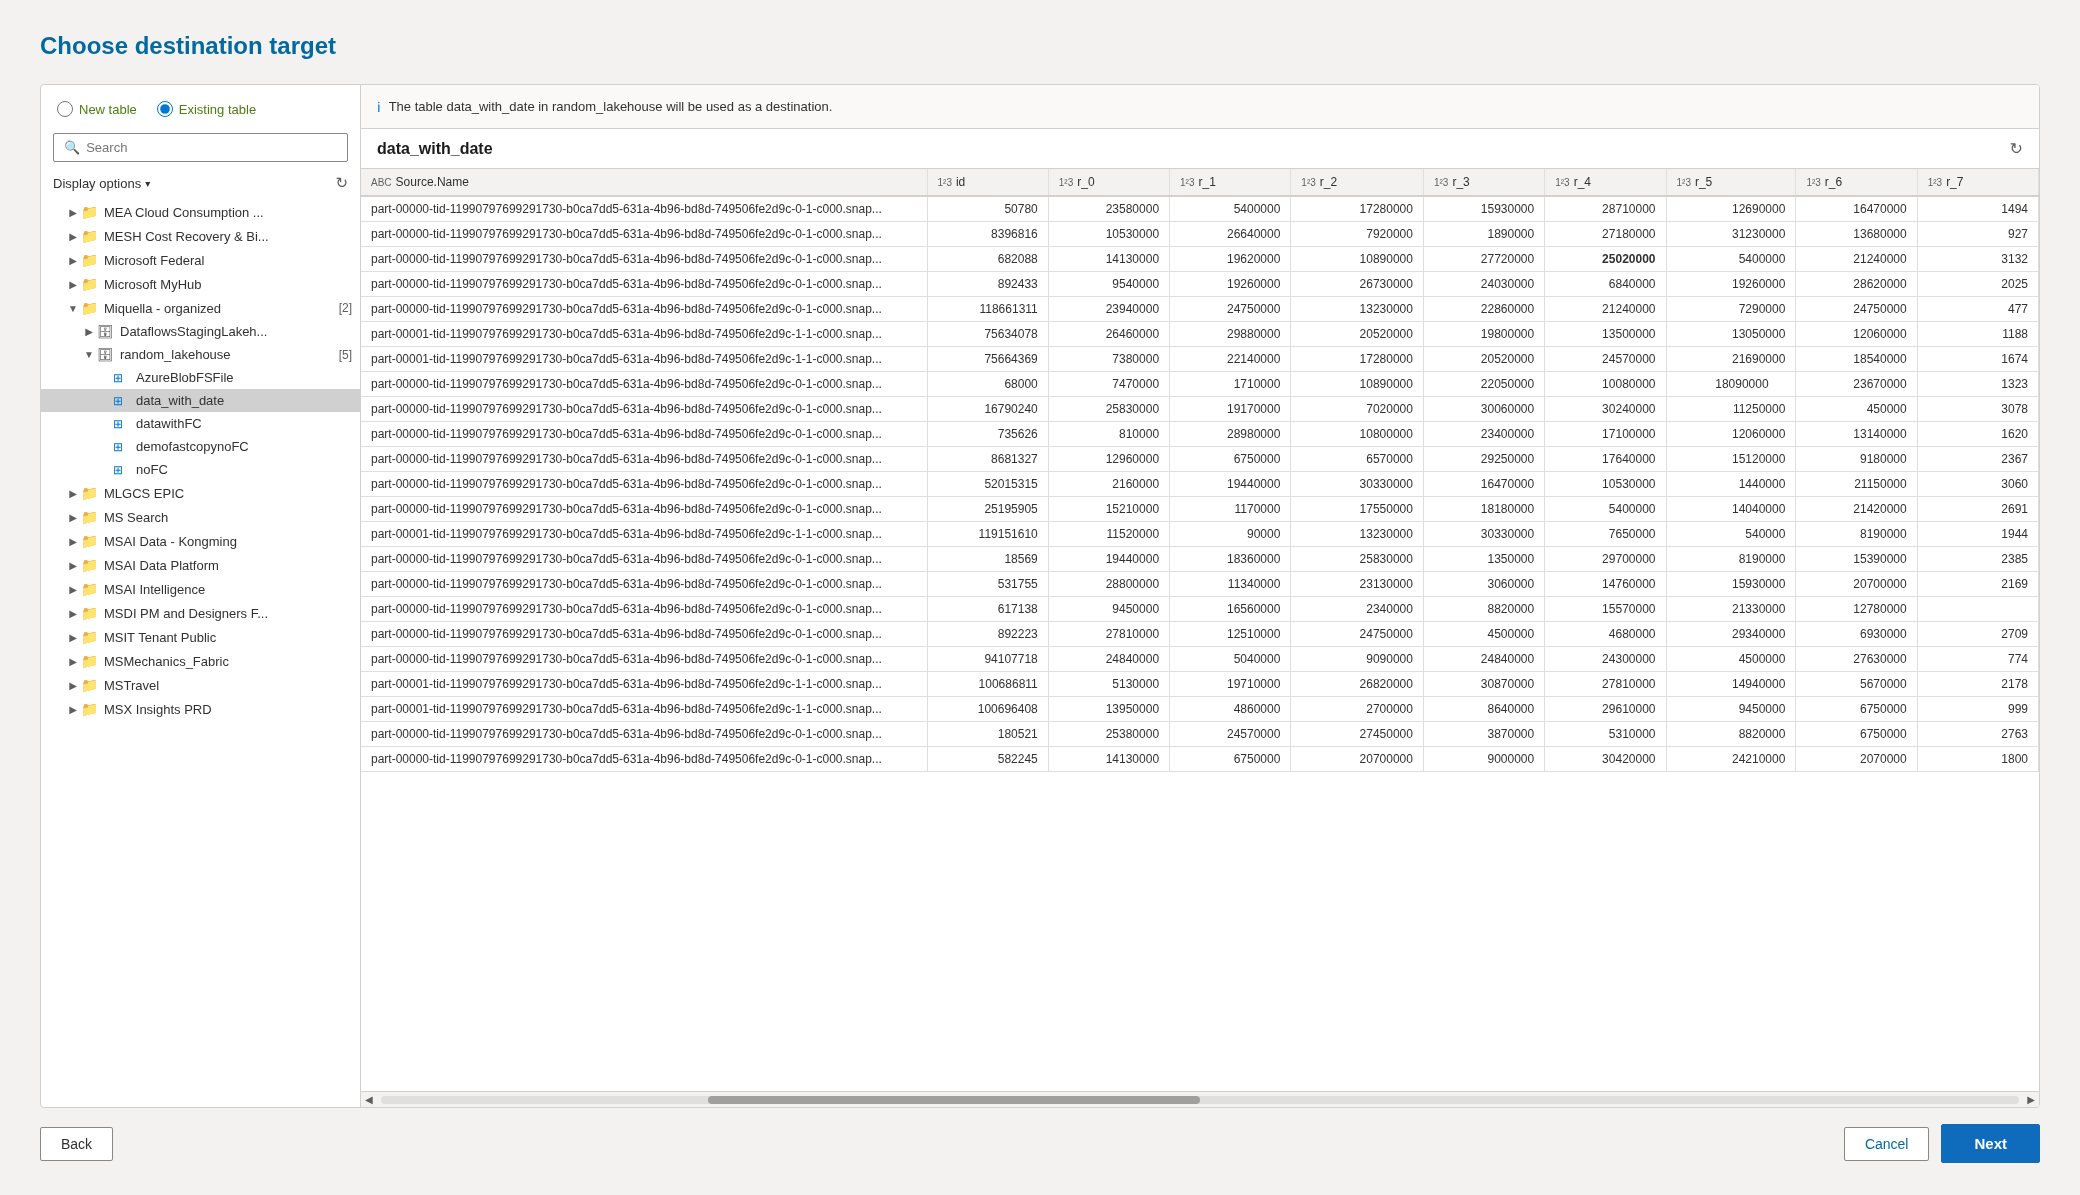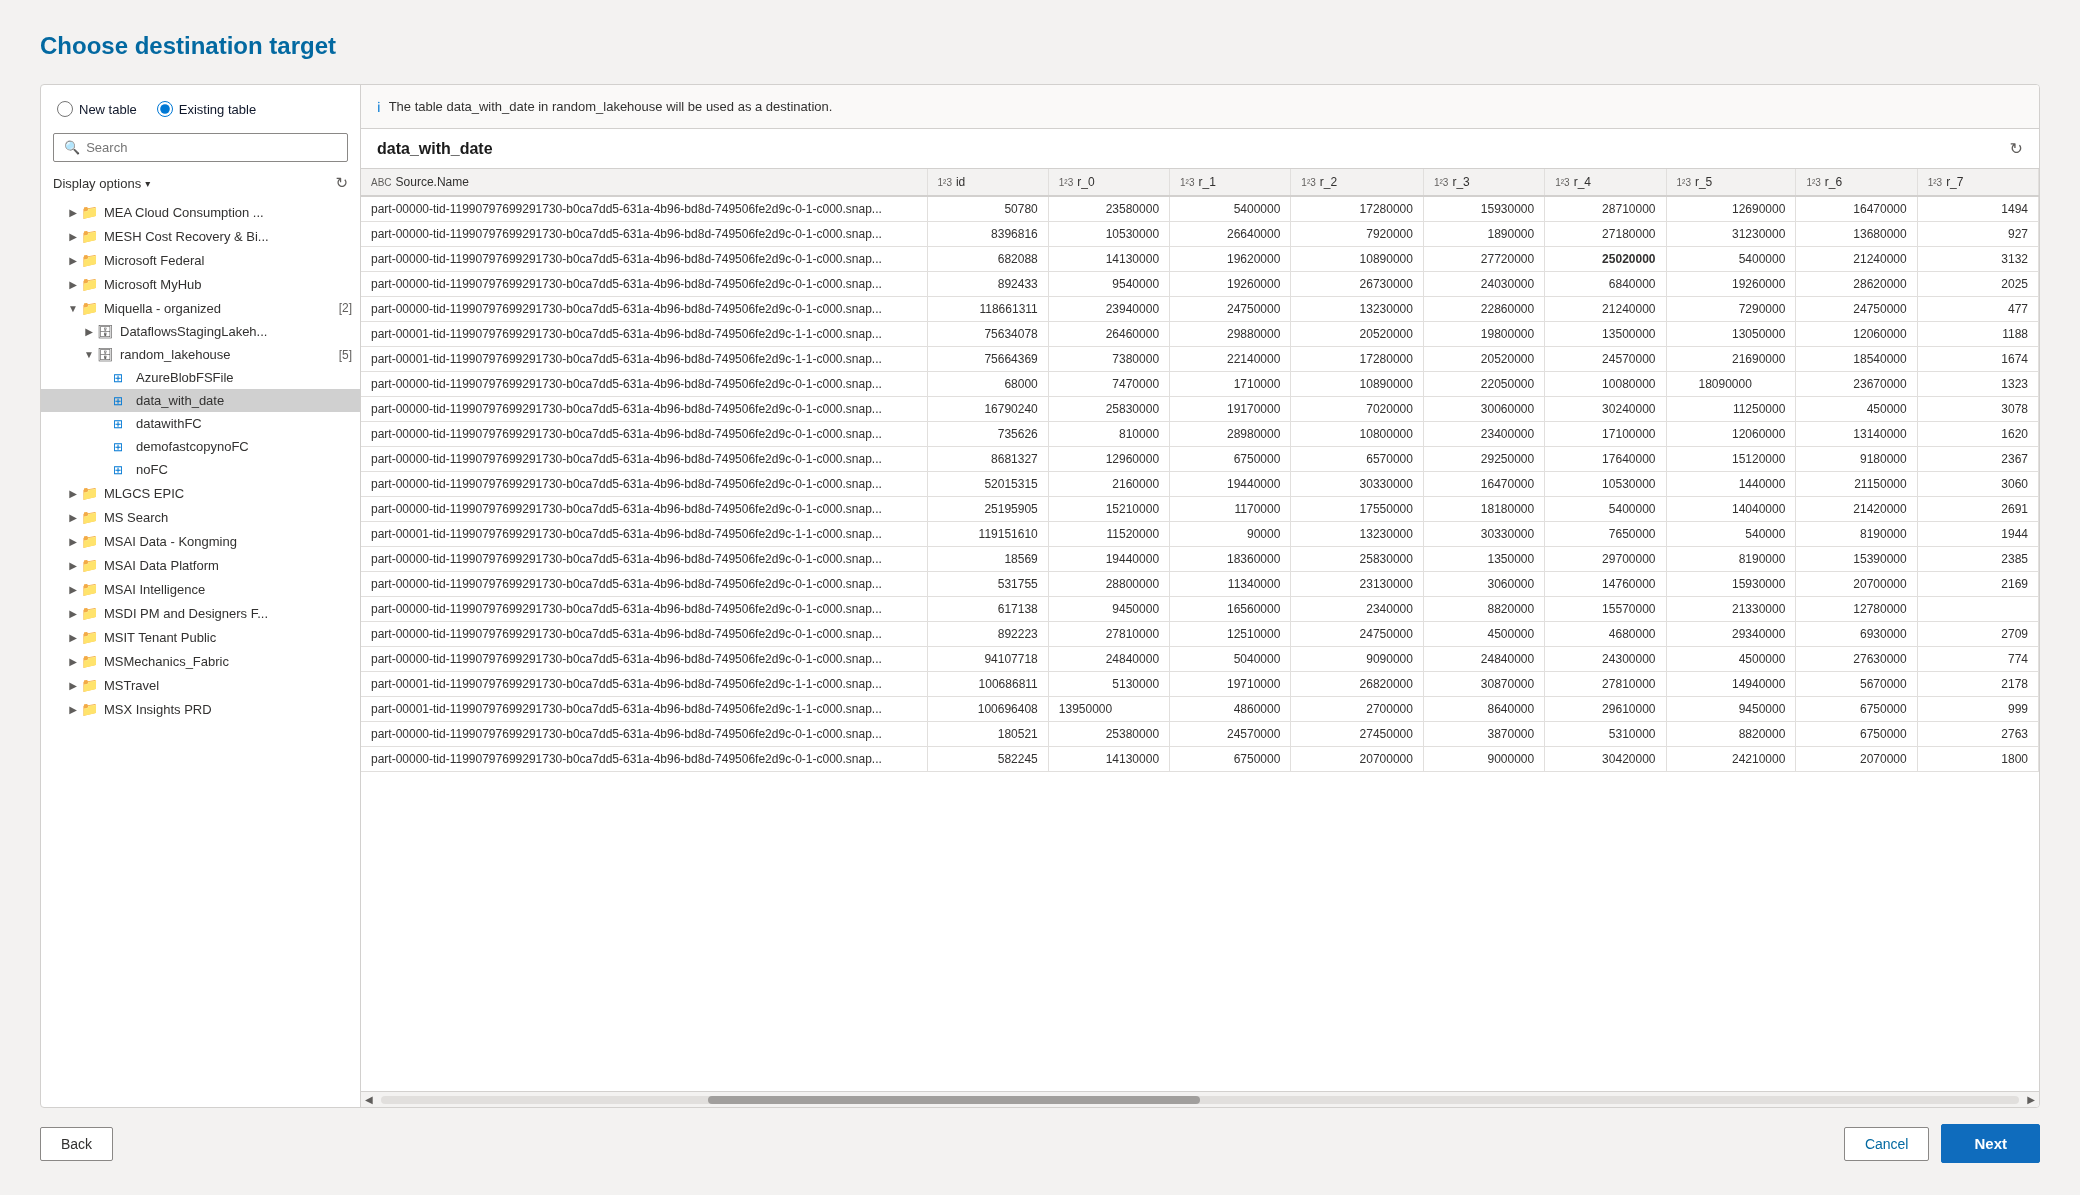--- a/index.html
+++ b/index.html
@@ -51,21 +51,21 @@
       align-items: center;
       gap: 6px;
       cursor: pointer;
     }
     .radio-option input[type="radio"] {
       width: 16px; height: 16px;
       accent-color: #0078d4;
     }
     .radio-label {
       font-size: 13px;
-      color: #0f172a;
+      color: #4d7c0f;
     }
     .search-box {
       margin: 0 12px 8px 12px;
       display: flex;
       align-items: center;
       border: 1px solid #8a8886;
       border-radius: 2px;
       padding: 6px 10px;
       background: #fff;
       gap: 6px;
@@ -602,21 +602,21 @@
                 <td style="text-align: right; min-width: 90px;">1674</td>
               </tr>
               <tr>
                 <td style="max-width: 420px; min-width: 300px;">part-00000-tid-11990797699291730-b0ca7dd5-631a-4b96-bd8d-749506fe2d9c-0-1-c000.snap...</td>
                 <td style="text-align: right; min-width: 90px;">68000</td>
                 <td style="text-align: right; min-width: 90px;">7470000</td>
                 <td style="text-align: right; min-width: 90px;">1710000</td>
                 <td style="text-align: right; min-width: 90px;">10890000</td>
                 <td style="text-align: right; min-width: 90px;">22050000</td>
                 <td style="text-align: right; min-width: 90px;">10080000</td>
-                <td style="text-align: left; min-width: 90px; padding-left: 32px;">18090000</td>
+                <td style="text-align: center; min-width: 90px; padding-left: 32px;">18090000</td>
                 <td style="text-align: right; min-width: 90px;">23670000</td>
                 <td style="text-align: right; min-width: 90px;">1323</td>
               </tr>
               <tr>
                 <td style="max-width: 420px; min-width: 300px;">part-00000-tid-11990797699291730-b0ca7dd5-631a-4b96-bd8d-749506fe2d9c-0-1-c000.snap...</td>
                 <td style="text-align: right; min-width: 90px;">16790240</td>
                 <td style="text-align: right; min-width: 90px;">25830000</td>
                 <td style="text-align: right; min-width: 90px;">19170000</td>
                 <td style="text-align: right; min-width: 90px;">7020000</td>
                 <td style="text-align: right; min-width: 90px;">30060000</td>
@@ -753,21 +753,21 @@
                 <td style="text-align: right; min-width: 90px;">26820000</td>
                 <td style="text-align: right; min-width: 90px;">30870000</td>
                 <td style="text-align: right; min-width: 90px;">27810000</td>
                 <td style="text-align: right; min-width: 90px;">14940000</td>
                 <td style="text-align: right; min-width: 90px;">5670000</td>
                 <td style="text-align: right; min-width: 90px;">2178</td>
               </tr>
               <tr>
                 <td style="max-width: 420px; min-width: 300px;">part-00001-tid-11990797699291730-b0ca7dd5-631a-4b96-bd8d-749506fe2d9c-1-1-c000.snap...</td>
                 <td style="text-align: right; min-width: 90px;">100696408</td>
-                <td style="min-width: 90px;">13950000</td>
+                <td style="text-align: right; min-width: 90px;">13950000</td>
                 <td style="text-align: right; min-width: 90px;">4860000</td>
                 <td style="text-align: right; min-width: 90px;">2700000</td>
                 <td style="text-align: right; min-width: 90px;">8640000</td>
                 <td style="text-align: right; min-width: 90px;">29610000</td>
                 <td style="text-align: right; min-width: 90px;">9450000</td>
                 <td style="text-align: right; min-width: 90px;">6750000</td>
                 <td style="text-align: right; min-width: 90px;">999</td>
               </tr>
               <tr>
                 <td style="max-width: 420px; min-width: 300px;">part-00000-tid-11990797699291730-b0ca7dd5-631a-4b96-bd8d-749506fe2d9c-0-1-c000.snap...</td>

